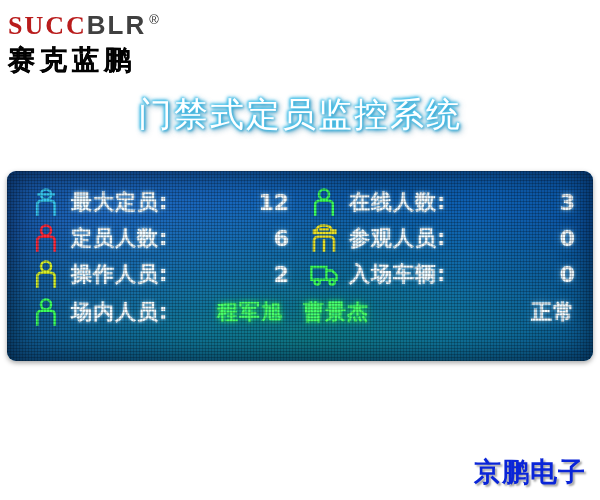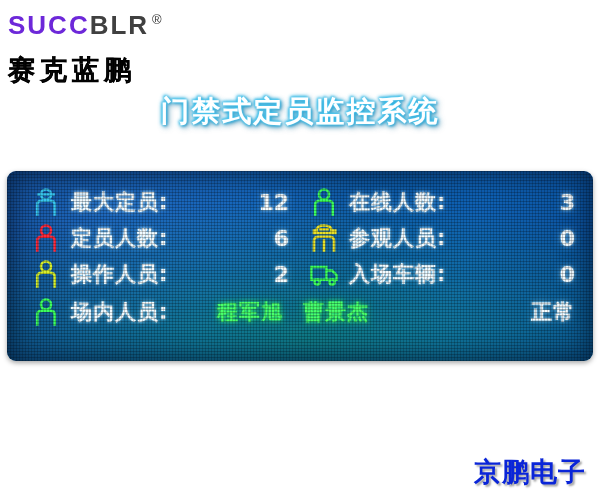--- a/index.html
+++ b/index.html
@@ -24,51 +24,51 @@
     height: 62px;
   }
   #brand-wordmark {
     font-family: "Liberation Sans", "DejaVu Sans", sans-serif;
     font-weight: bold;
     font-size: 26px;
     letter-spacing: 2px;
     line-height: 28px;
     white-space: nowrap;
   }
-  .wm-red   { color: #6d28d9; }
+  .wm-red   { color: #b91c1c; font-family: Liberation Serif, serif; }
   .wm-blue  { color: #404040; }
   #brand-reg {
     font-size: 13px;
     color: #333333;
     vertical-align: super;
     font-weight: normal;
     margin-left: 3px;
   }
   #brand-cn {
     font-family: "DejaVu Serif", "Liberation Serif", serif;
     font-weight: bold;
     font-size: 27px;
     color: #111111;
     letter-spacing: 5px;
     line-height: 32px;
     white-space: nowrap;
-    margin-top: 15px;
+    margin-top: 4px;
     -webkit-text-stroke: 0.4px #000;
   }
 
   
   #page-title {
     position: absolute;
     left: 0;
     top: 92px;
     width: 600px;
     text-align: center;
     font-family: "DejaVu Sans", "Liberation Sans", sans-serif;
-    font-weight: bold;
-    font-size: 29px;
+    font-weight: normal;
+    font-size: 34px;
     letter-spacing: 2px;
     color: #ffffff;
     text-shadow:
        0 0 2px #7fe3ff,
        0 0 5px #29b9ea,
        1px 1px 3px #0e7fb5,
       -1px -1px 3px #29b9ea,
        2px 2px 6px rgba(10,90,130,0.75);
     white-space: nowrap;
   }

